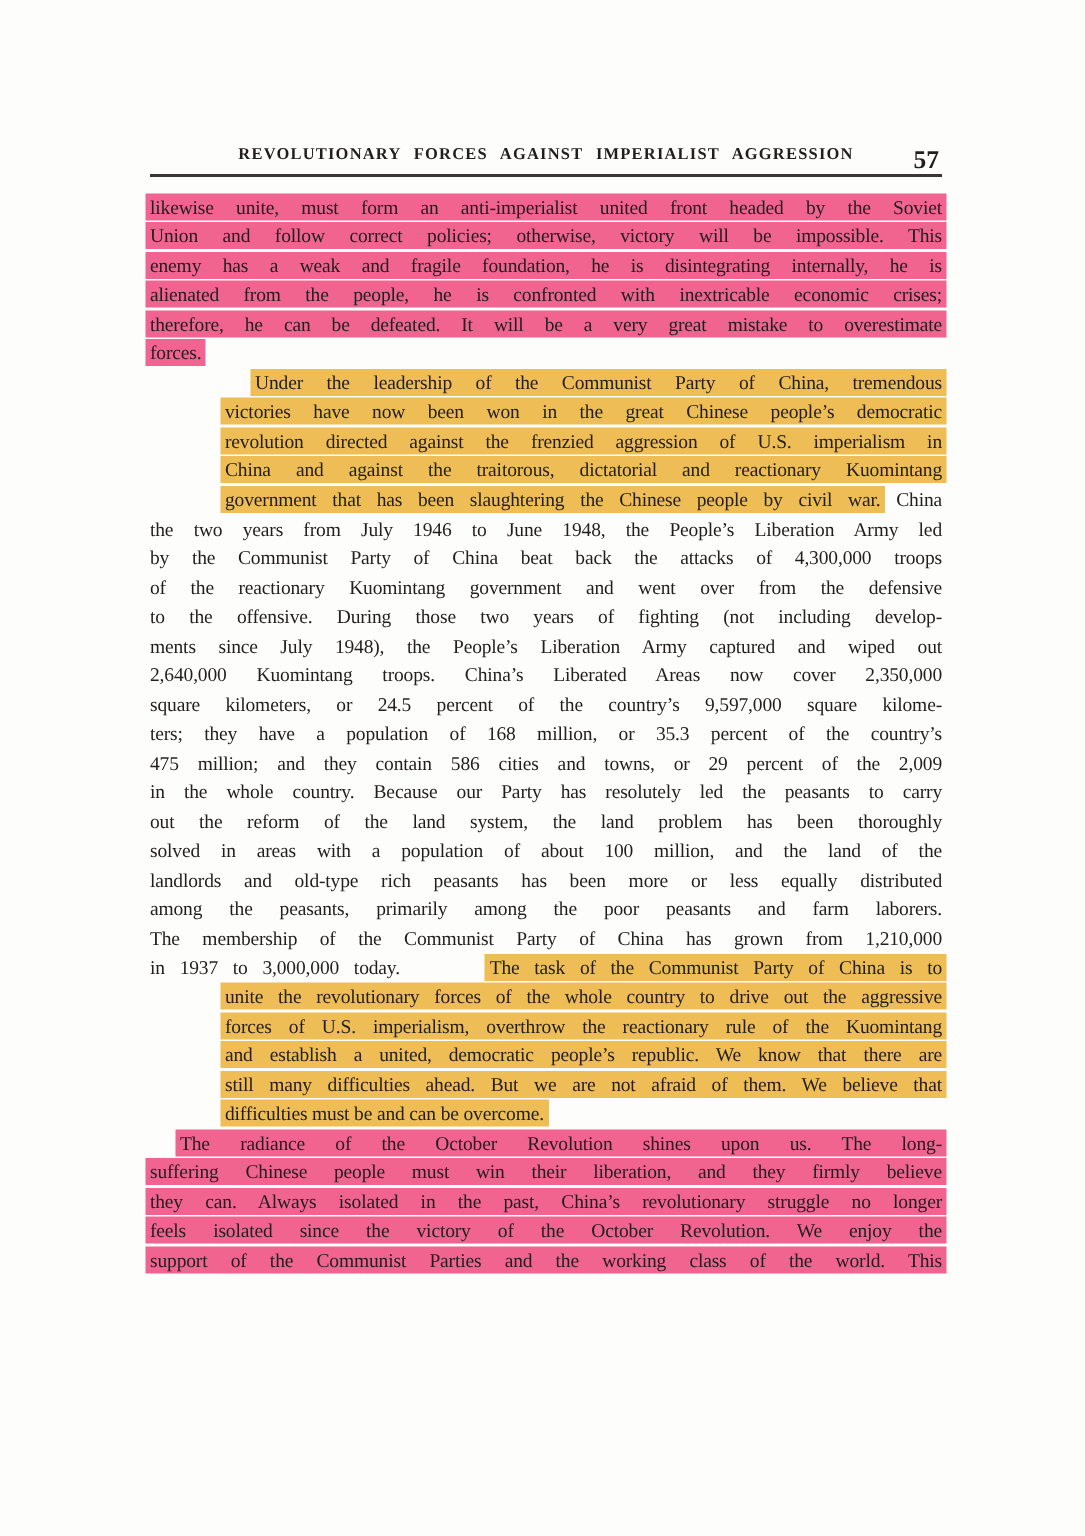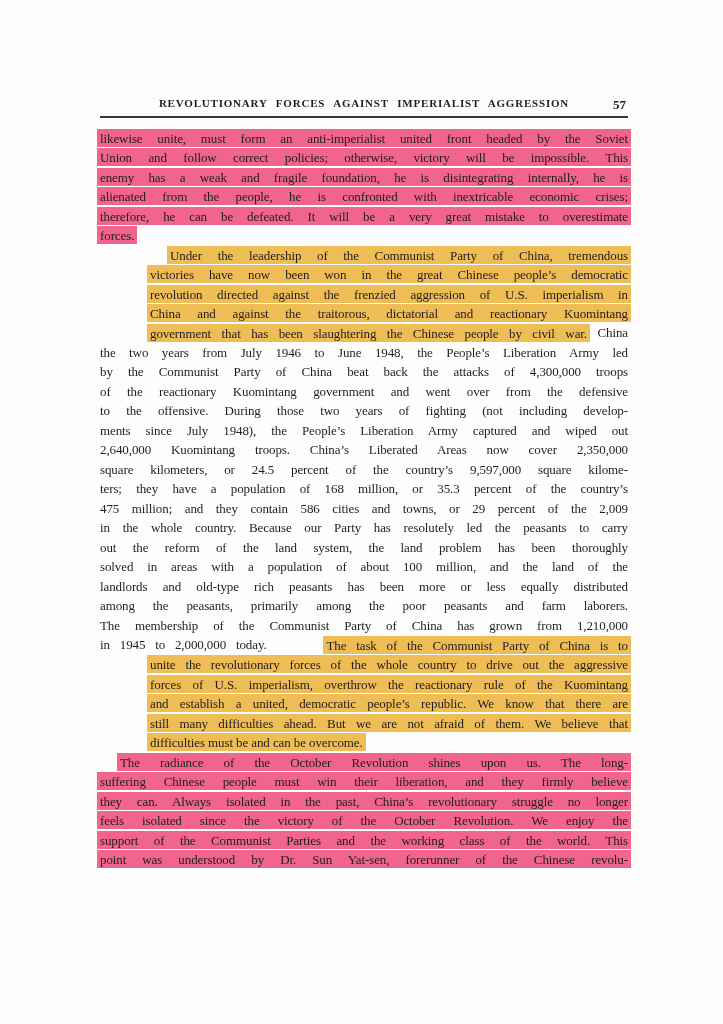--- a/index.html
+++ b/index.html
@@ -29,21 +29,21 @@
     font-weight: 600;
     letter-spacing: 0.8px;
     word-spacing: 5px;
     text-align: center;
     white-space: nowrap;
   }
   .page-number {
     position: absolute;
     right: 2px;
     top: 0;
-    font-size: 13px;
+    font-size: 17px;
     font-weight: 700;
     letter-spacing: 0;
   }
   .header-rule {
     margin-top: 5px;
     border: 0;
     border-top: 2.5px solid #3b3734;
     height: 0;
   }
   .body-text {
@@ -107,27 +107,26 @@
         <div class="line"><span>2,640,000 Kuomintang troops. China’s Liberated Areas now cover 2,350,000</span></div>
         <div class="line"><span>square kilometers, or 24.5 percent of the country’s 9,597,000 square kilome-</span></div>
         <div class="line"><span>ters; they have a population of 168 million, or 35.3 percent of the country’s</span></div>
         <div class="line"><span>475 million; and they contain 586 cities and towns, or 29 percent of the 2,009</span></div>
         <div class="line"><span>in the whole country. Because our Party has resolutely led the peasants to carry</span></div>
         <div class="line"><span>out the reform of the land system, the land problem has been thoroughly</span></div>
         <div class="line"><span>solved in areas with a population of about 100 million, and the land of the</span></div>
         <div class="line"><span>landlords and old-type rich peasants has been more or less equally distributed</span></div>
         <div class="line"><span>among the peasants, primarily among the poor peasants and farm laborers.</span></div>
         <div class="line"><span>The membership of the Communist Party of China has grown from 1,210,000</span></div>
-        <div class="line"><span>in 1945 to 2,000,000 today. </span><span class="hl hl-yellow">The task of the Communist Party of China is to</span></div>
+        <div class="line"><span>in 1937 to 3,000,000 today. </span><span class="hl hl-yellow">The task of the Communist Party of China is to</span></div>
         <div class="line"><span class="hl hl-yellow">unite the revolutionary forces of the whole country to drive out the aggressive</span></div>
         <div class="line"><span class="hl hl-yellow">forces of U.S. imperialism, overthrow the reactionary rule of the Kuomintang</span></div>
         <div class="line"><span class="hl hl-yellow">and establish a united, democratic people’s republic. We know that there are</span></div>
         <div class="line"><span class="hl hl-yellow">still many difficulties ahead. But we are not afraid of them. We believe that</span></div>
         <div class="line last"><span class="hl hl-yellow">difficulties must be and can be overcome.</span></div>
         <div class="line"><span class="indent"></span><span class="hl hl-pink">The radiance of the October Revolution shines upon us. The long-</span></div>
         <div class="line"><span class="hl hl-pink">suffering Chinese people must win their liberation, and they firmly believe</span></div>
         <div class="line"><span class="hl hl-pink">they can. Always isolated in the past, China’s revolutionary struggle no longer</span></div>
         <div class="line"><span class="hl hl-pink">feels isolated since the victory of the October Revolution. We enjoy the</span></div>
         <div class="line"><span class="hl hl-pink">support of the Communist Parties and the working class of the world. This</span></div>
-        <div class="line"><span class="hl hl-pink">point was understood by Dr. Sun Yat-sen, forerunner of the Chinese revolu-</span></div>
       </div>
   </div>
 </div>
 
 </body></html>

